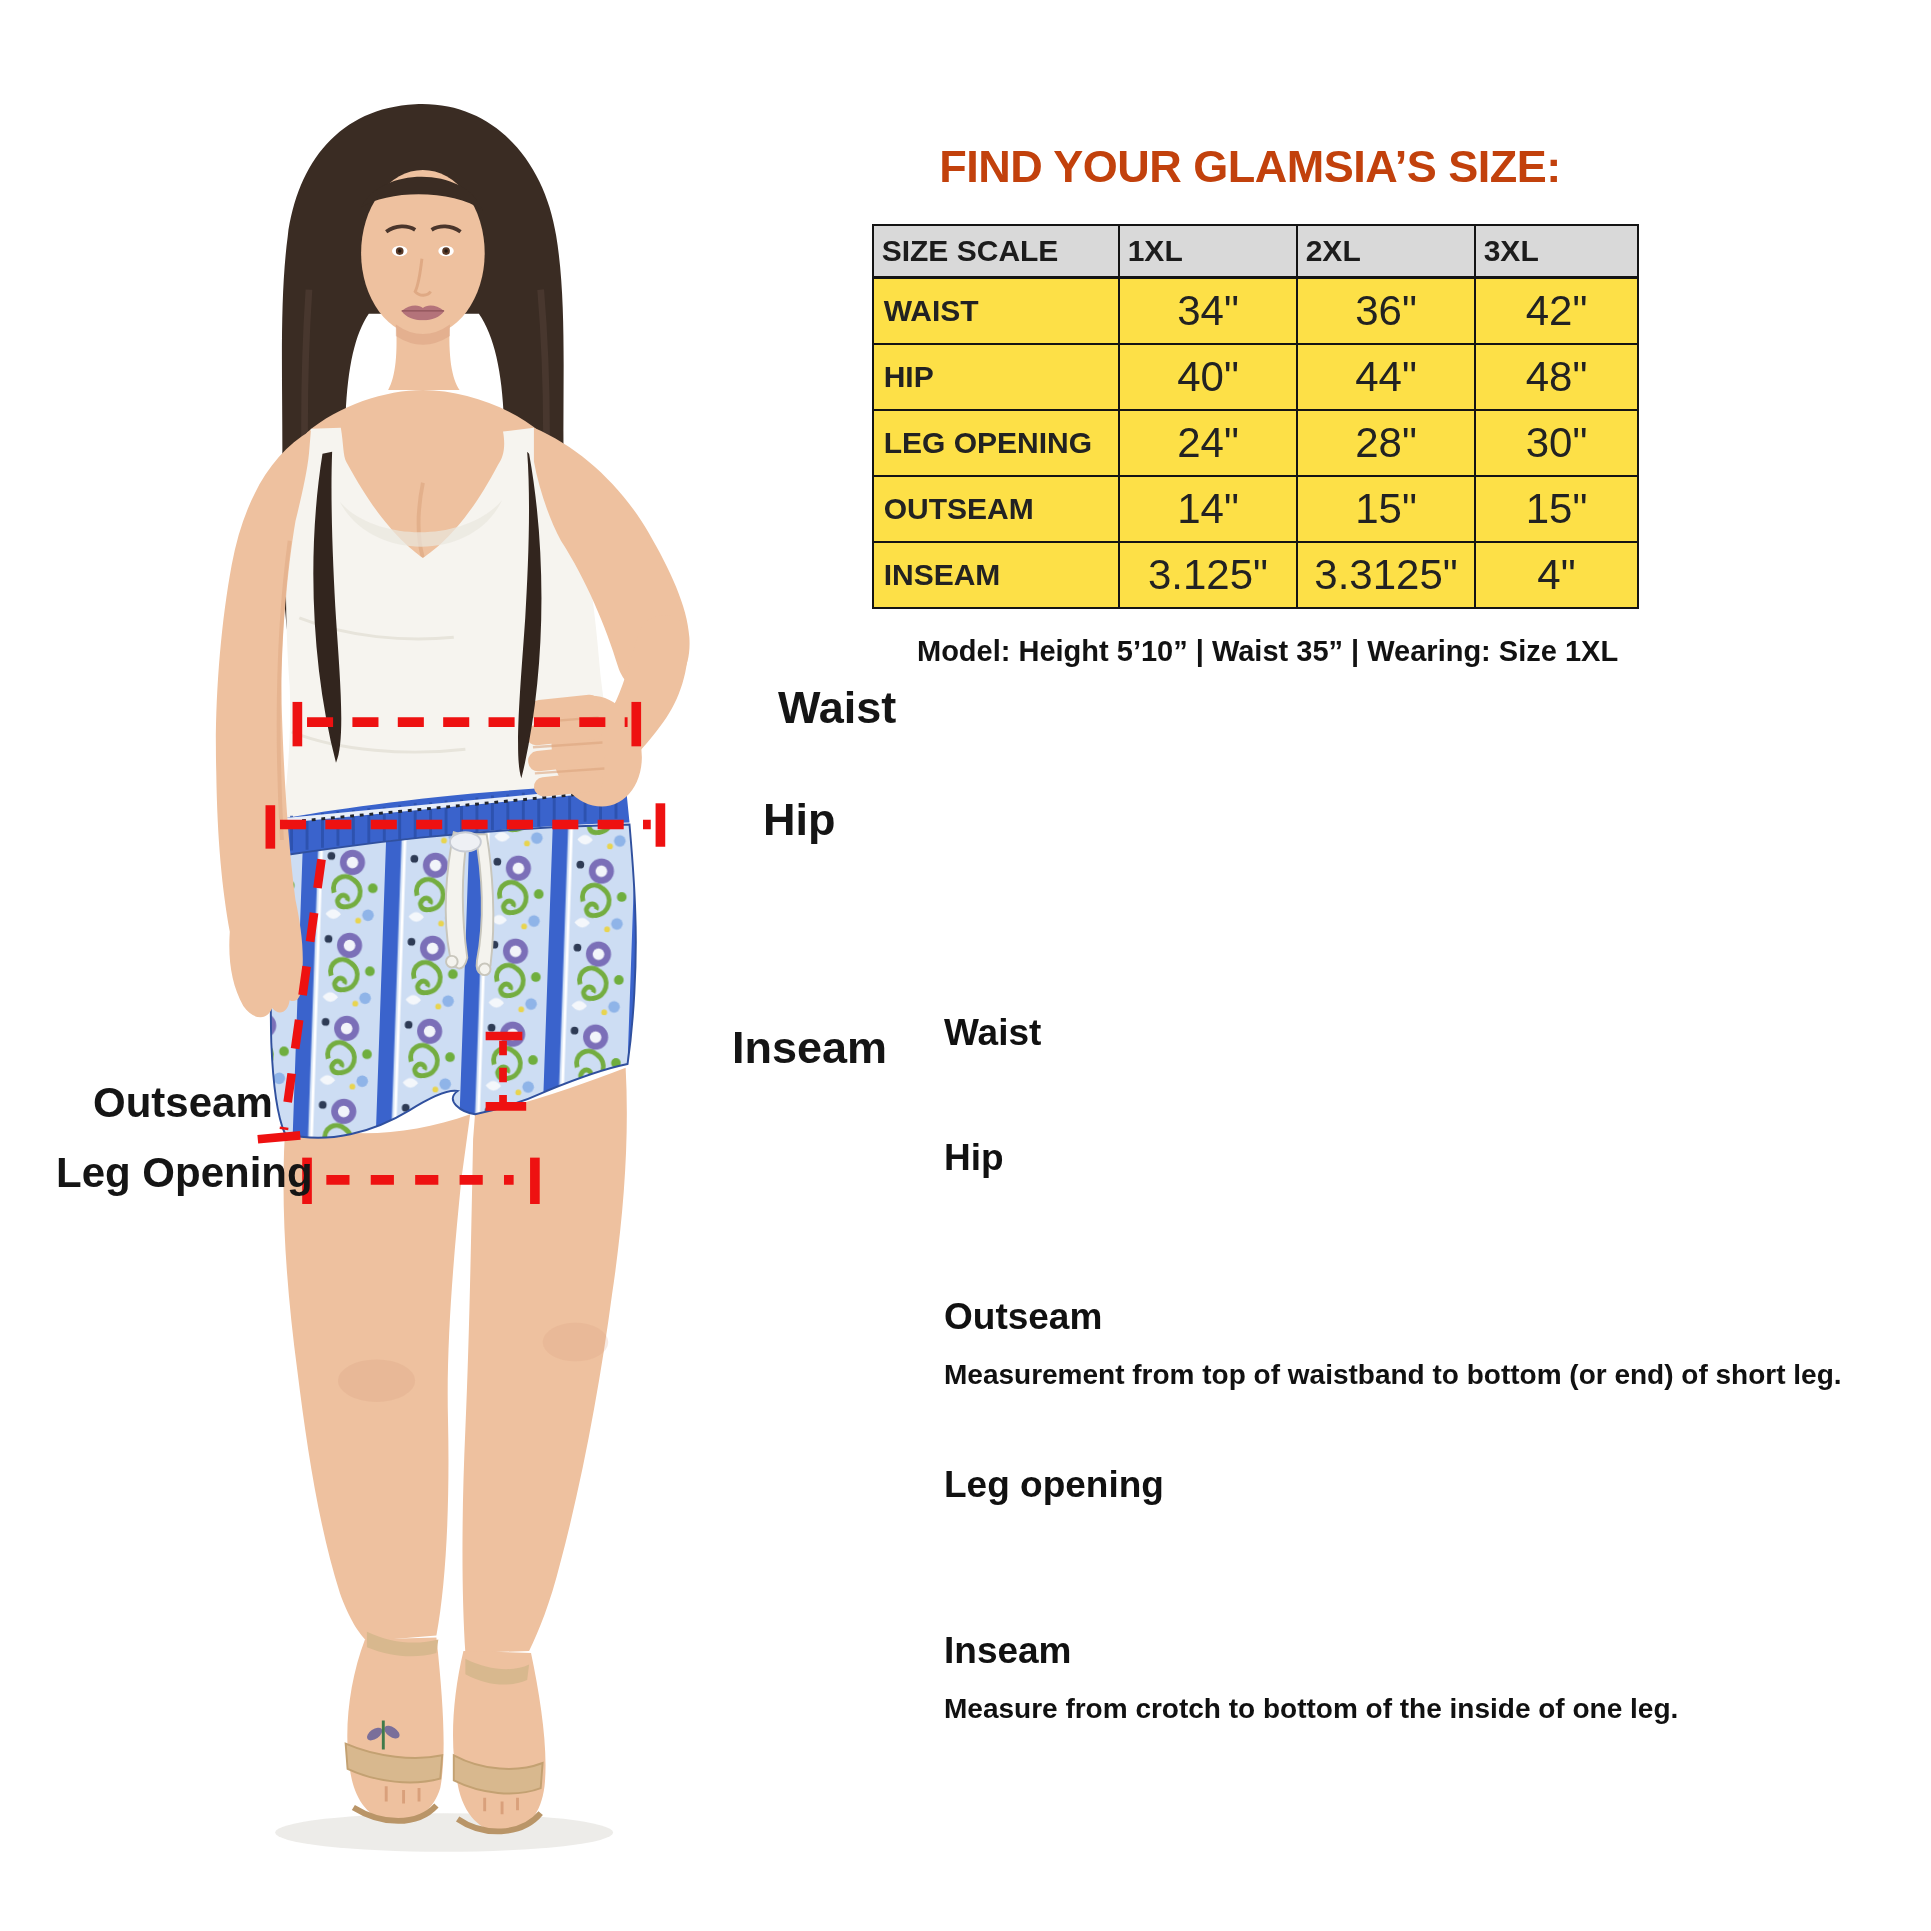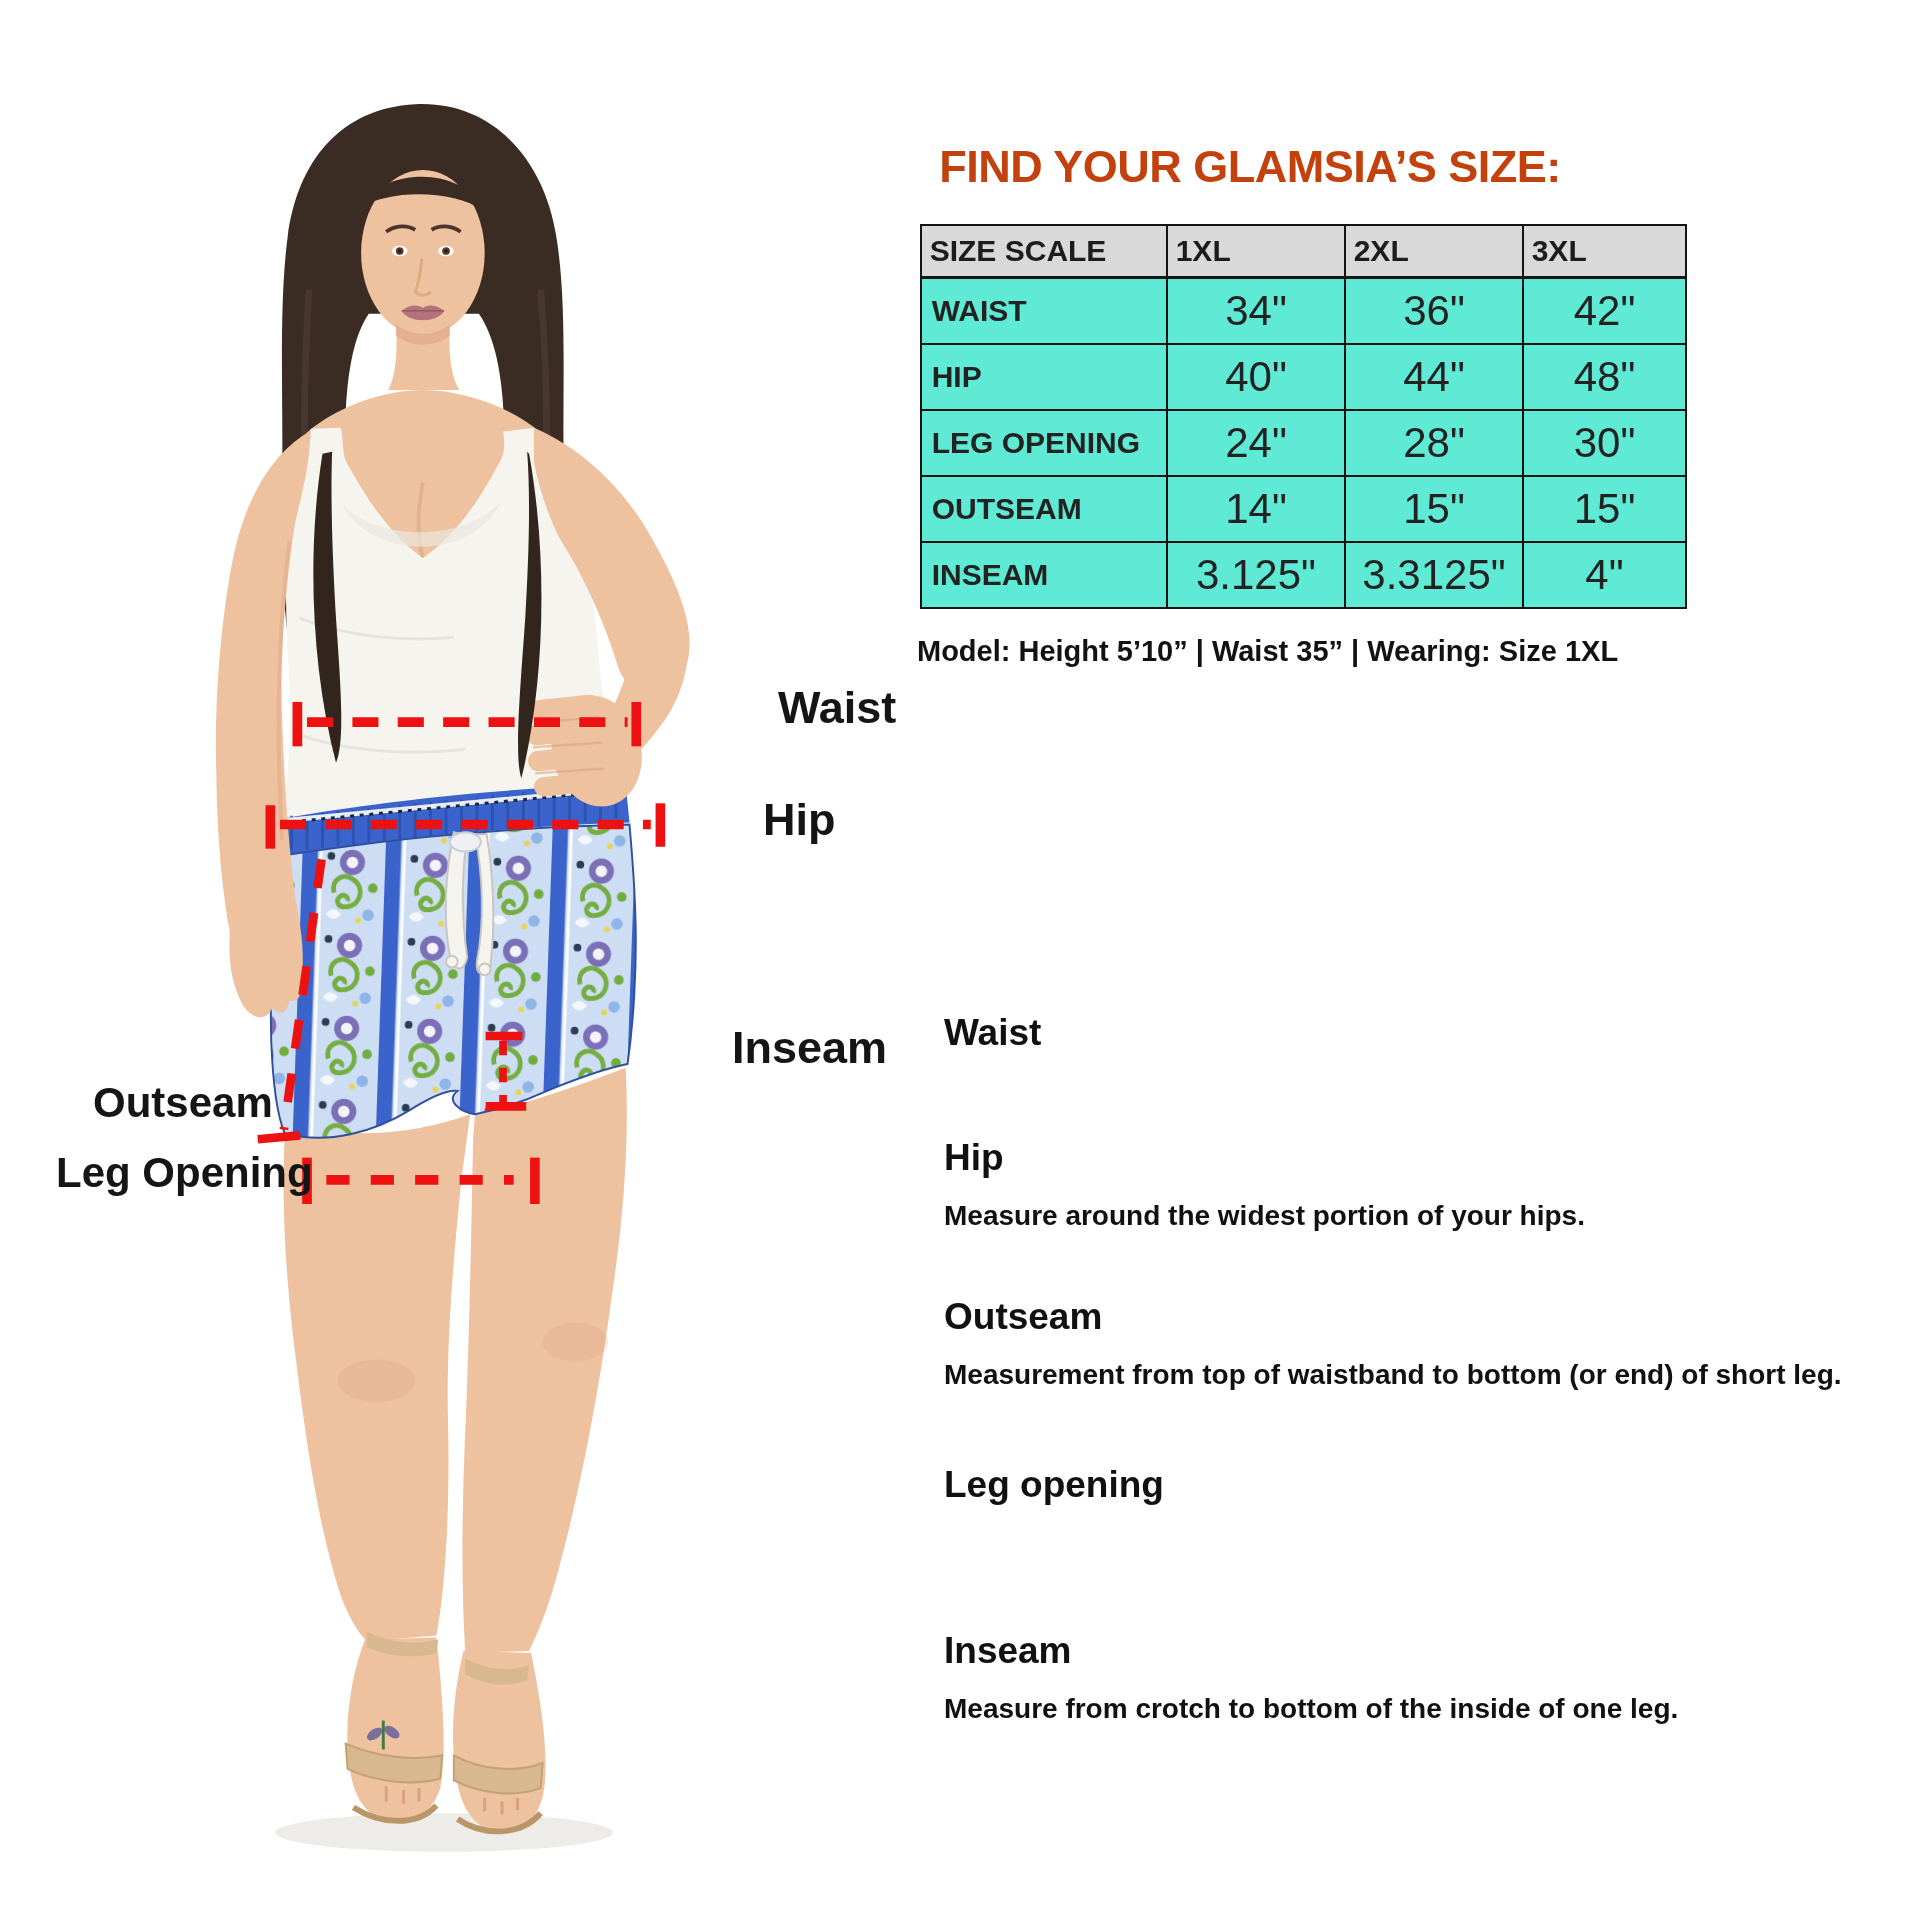--- a/index.html
+++ b/index.html
@@ -1,22 +1,22 @@
 <!DOCTYPE html>
 <html><head>
 <meta charset="utf-8">
 <style>
   html,body{margin:0;padding:0;background:#ffffff;}
   body{width:1931px;height:1931px;position:relative;font-family:"Liberation Sans",sans-serif;overflow:hidden;}
   #canvas{position:absolute;inset:0;width:1931px;height:1931px;background:#ffffff;}
   svg.layer{position:absolute;left:0;top:0;width:1931px;height:1931px;pointer-events:none;}
   .title{position:absolute;left:917px;top:141px;width:666px;text-align:center;
          font-size:45px;font-weight:800;letter-spacing:-0.5px;color:#c2410c;white-space:nowrap;}
-  table.size-table{position:absolute;left:920px;top:224px;width:765px;border-collapse:collapse;
-         table-layout:fixed;background:#5eead4;}
+  table.size-table{position:absolute;left:872px;top:224px;width:765px;border-collapse:collapse;
+         table-layout:fixed;background:#fde047;}
   table.size-table th, table.size-table td{border:2.4px solid #141414;overflow:hidden;}
   table.size-table thead th{background:#d9d9d9;font-size:30px;font-weight:700;text-align:left;
          padding:3.9px 7.7px;height:42px;color:#1c1c1c;border-bottom-width:3.9px;}
   table.size-table td.rowlabel{font-size:30px;font-weight:600;color:#222222;padding-left:9.7px;height:62px;}
   table.size-table td.val{font-size:42px;font-weight:400;color:#222222;text-align:center;padding:0;}
   .model-info{position:absolute;left:917px;top:635px;font-size:29px;font-weight:700;color:#121212;white-space:nowrap;}
   .fig-label{position:absolute;font-weight:700;color:#151515;white-space:nowrap;}
   #lbl-waist{left:778px;top:682px;font-size:45px;}
   #lbl-hip{left:763px;top:794px;font-size:45px;}
   #lbl-inseam{left:732px;top:1022px;font-size:45px;}
@@ -234,21 +234,20 @@
     </tbody>
   </table>
 
   <div class="model-info">Model: Height 5’10” | Waist 35” | Wearing: Size 1XL</div>
 
   <div class="def" id="def-0">
     <div class="term">Waist</div>
   </div>
   <div class="def" id="def-1">
     <div class="term">Hip</div>
-    <div class="desc">Measure around the widest portion of your hips.</div>
   </div>
   <div class="def" id="def-2">
     <div class="term">Outseam</div>
     <div class="desc">Measurement from top of waistband to bottom (or end) of short leg.</div>
   </div>
   <div class="def" id="def-3">
     <div class="term">Leg opening</div>
   </div>
   <div class="def" id="def-4">
     <div class="term">Inseam</div>

